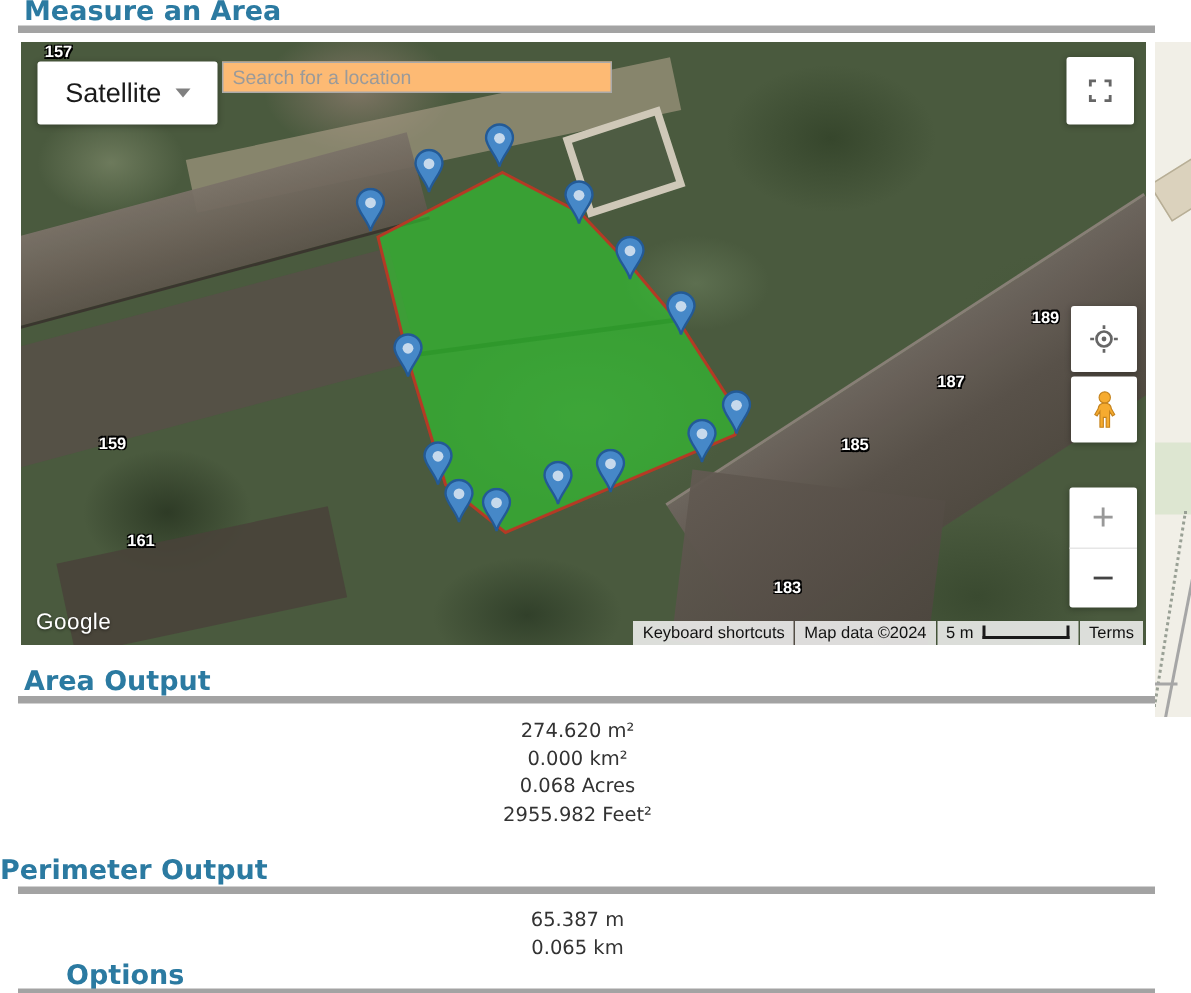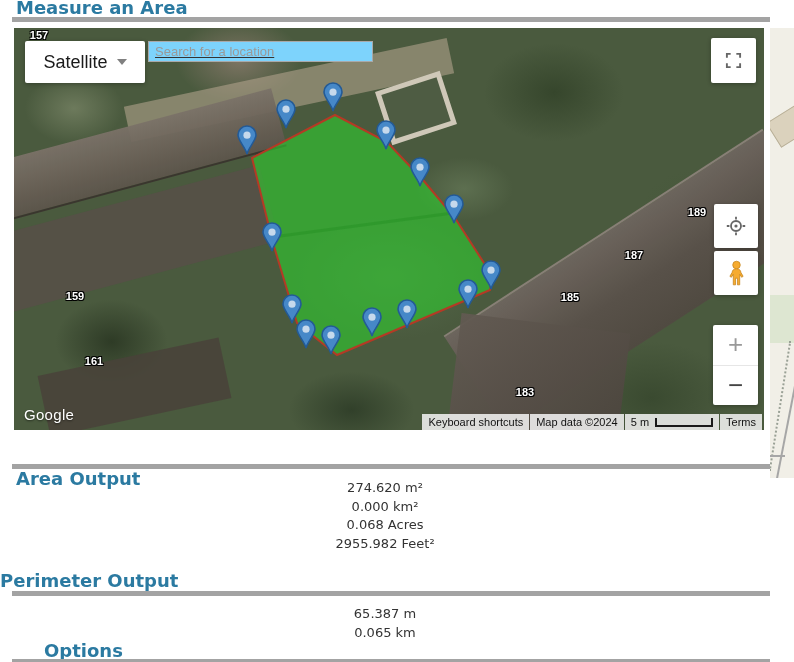--- a/index.html
+++ b/index.html
@@ -42,23 +42,23 @@
   .hlabel{color:#fff;font-size:11px;font-weight:bold;transform:translate(-50%,-50%);
     text-shadow:-1px -1px 0 #000,1px -1px 0 #000,-1px 1px 0 #000,1px 1px 0 #000;
     font-family:"Liberation Sans",sans-serif;white-space:nowrap;}
   
   .maptype{left:11px;top:13px;width:120px;height:42px;background:#fff;border-radius:2px;
     box-shadow:0 1px 4px rgba(0,0,0,.3);display:flex;align-items:center;justify-content:center;
     gap:9px;cursor:pointer;font-family:"Liberation Sans",sans-serif;}
   .maptype .lbl{font-size:18px;color:#1a1a1a;}
   .chev{width:0;height:0;border-left:5px solid transparent;border-right:5px solid transparent;
     border-top:6px solid #808080;}
-  .search{left:134px;top:13px;width:225px;height:21px;border:1px solid #a9a9a9;background:#7dd3fc;
+  .search{left:134px;top:13px;width:260px;height:21px;border:1px solid #a9a9a9;background:#fdba74;
     font-size:13px;color:#333;padding:1px 6px;box-sizing:border-box;outline:none;
-    font-family:"Liberation Sans",sans-serif;text-decoration:underline;}
+    font-family:"Liberation Sans",sans-serif;}
   .search::placeholder{color:#9a9a9a;}
   .sqbtn{width:45px;height:45px;background:#fff;border-radius:2px;box-shadow:0 1px 4px rgba(0,0,0,.3);
     display:flex;align-items:center;justify-content:center;cursor:pointer;}
   .fullscreen{left:697px;top:10px;}
   .locate{left:700px;top:176px;width:44px;height:44px;}
   .pegman{left:700px;top:223px;width:44px;height:44px;}
   .zoomctl{left:699px;top:297px;width:45px;height:80px;background:#fff;border-radius:2px;
     box-shadow:0 1px 4px rgba(0,0,0,.3);display:flex;flex-direction:column;}
   .zbtn{flex:1;display:flex;align-items:center;justify-content:center;font-size:26px;cursor:pointer;
     font-family:"Liberation Sans",sans-serif;}
@@ -211,21 +211,21 @@
 </div>
 
 <div class="strip abs">
   <div class="bldg"></div>
   <div class="green"></div>
   <div class="dots"></div>
   <div class="roadline"></div>
   <div class="tick"></div>
 </div>
 
-<h2 class="sec abs" style="left:16px;top:468px;">Area Output</h2>
+<h2 class="sec abs" style="left:16px;top:444px;">Area Output</h2>
 <div class="rule abs" style="top:464px;"></div>
 <div class="vals abs" style="top:479px;">
   <div>274.620 m²</div>
   <div>0.000 km²</div>
   <div>0.068 Acres</div>
   <div>2955.982 Feet²</div>
 </div>
 
 <h2 class="sec abs" style="left:0;top:570px;">Perimeter Output</h2>
 <div class="rule abs" style="top:591px;"></div>

